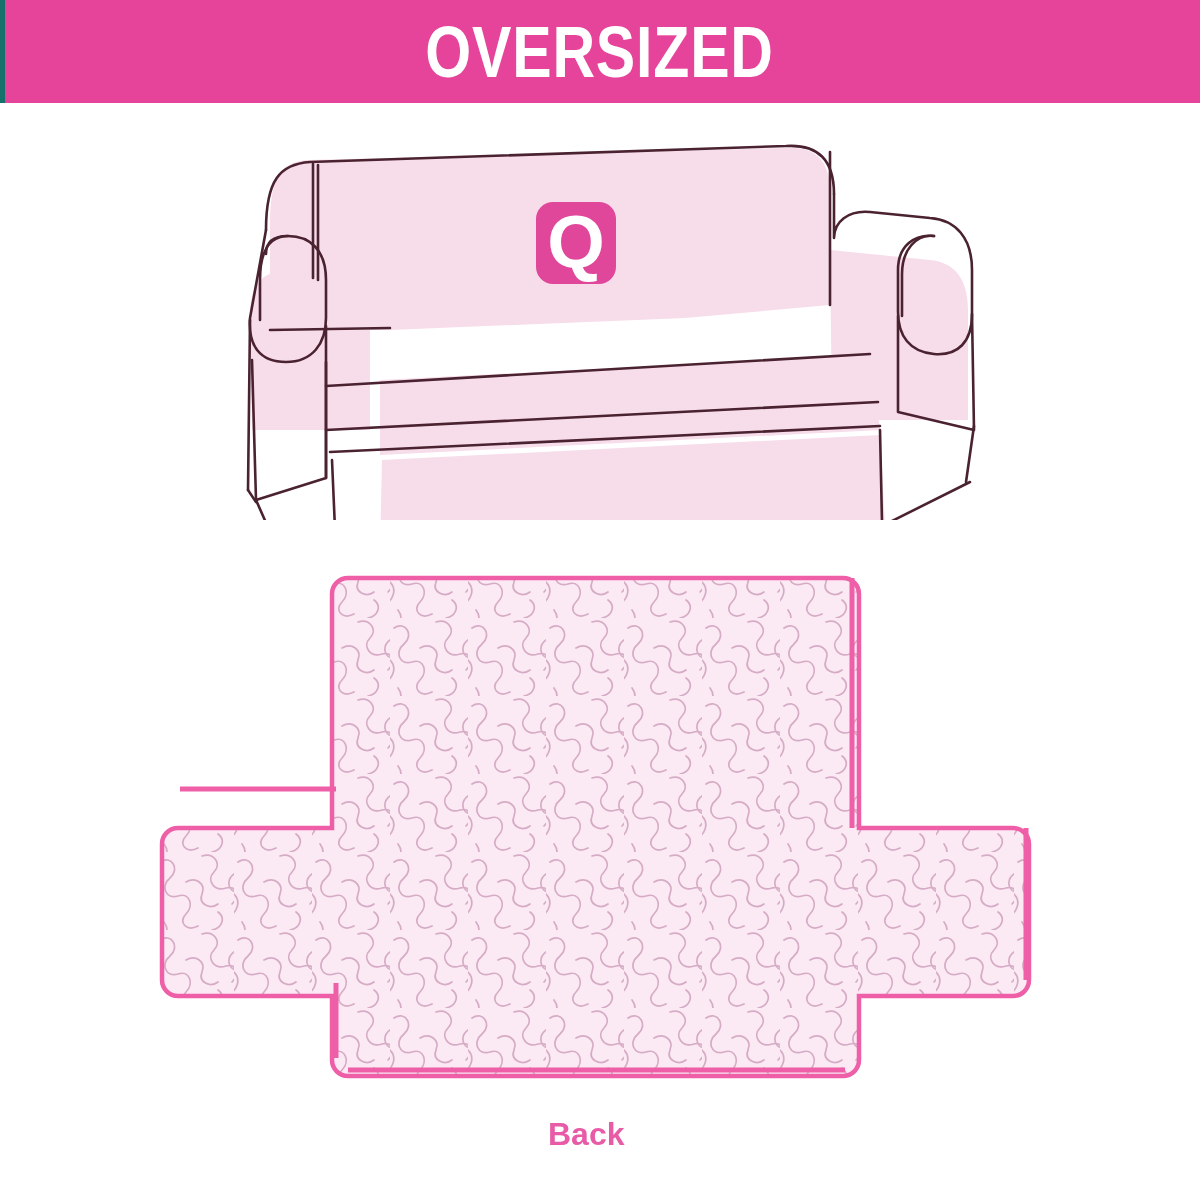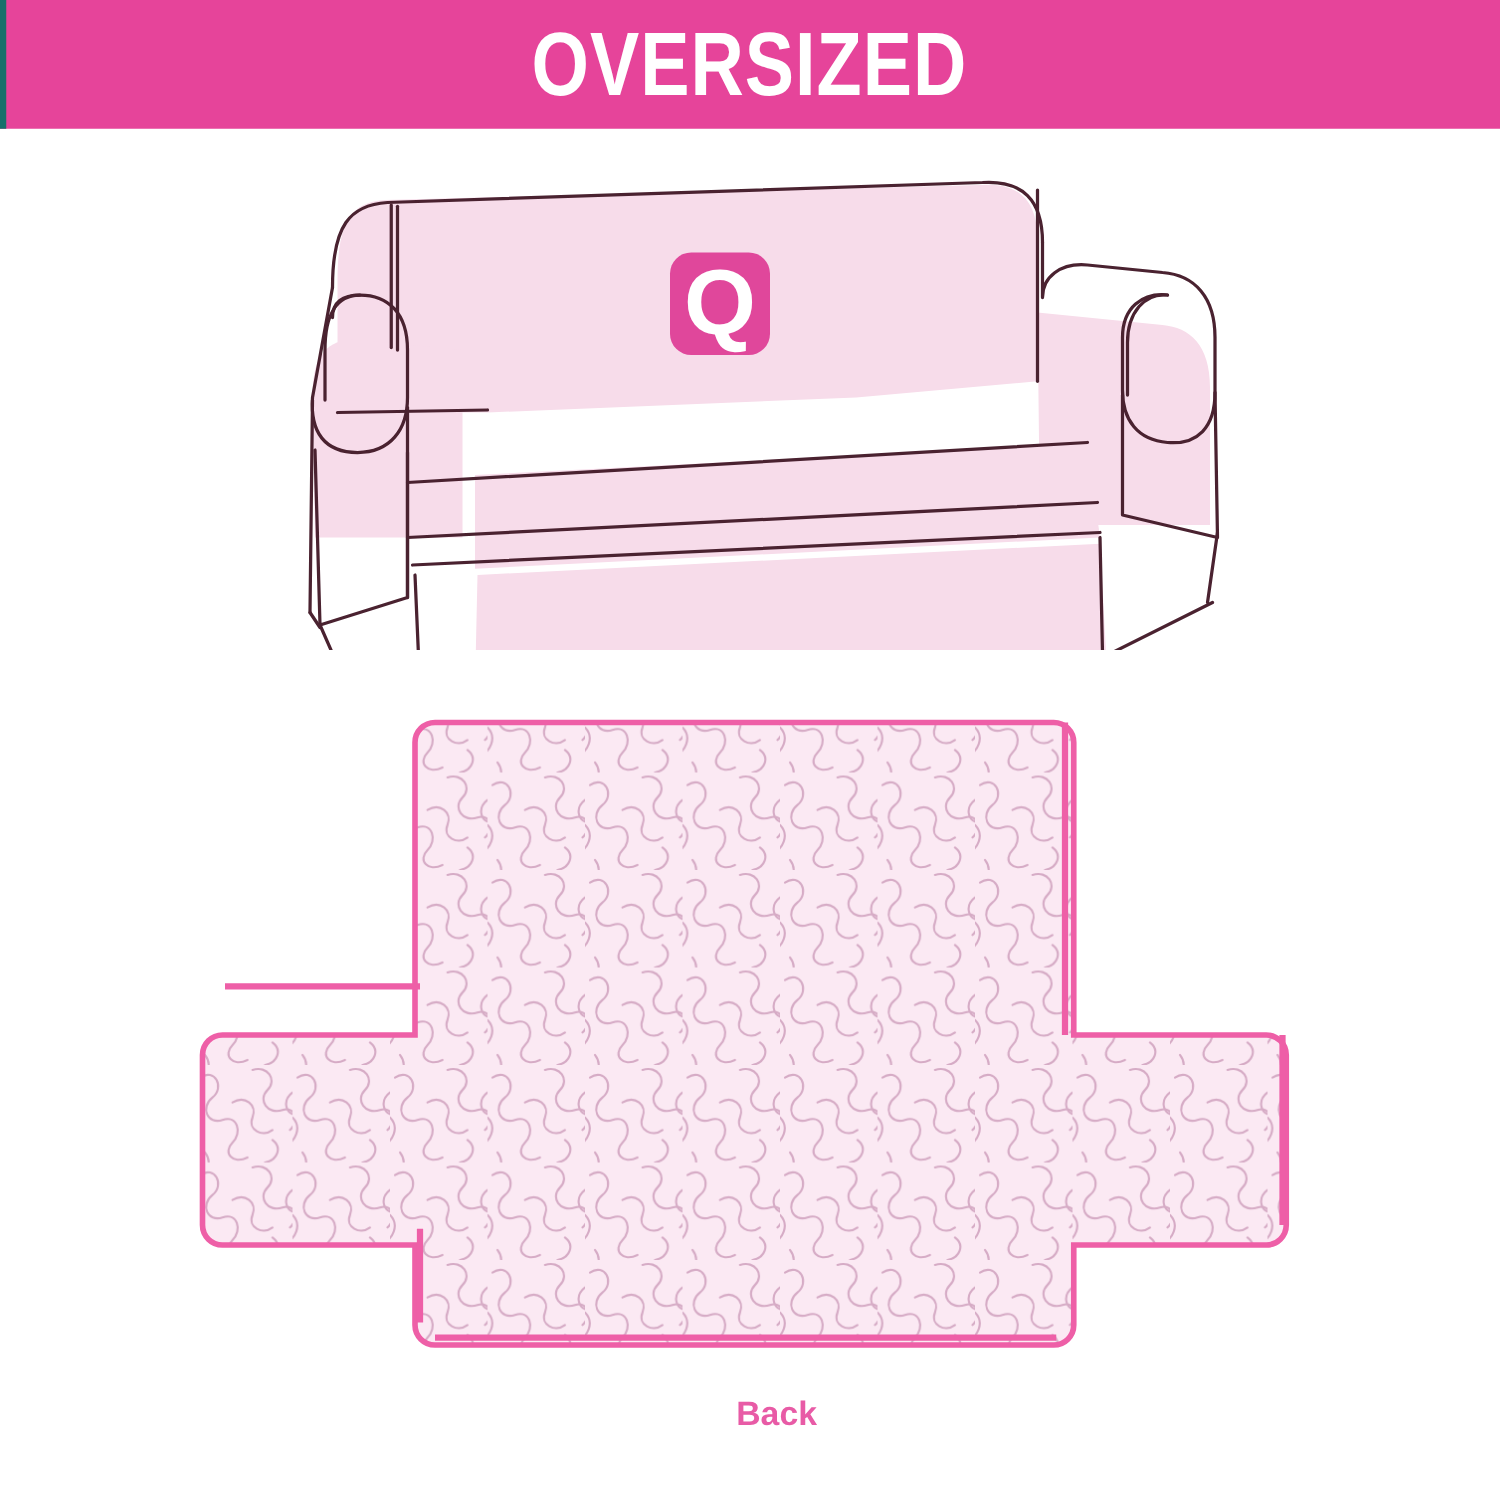--- a/index.html
+++ b/index.html
@@ -66,21 +66,21 @@
   
   .dlabel{
     position:absolute;
     color:#e85ba6;
     font-family:"Liberation Sans",sans-serif;
     font-weight:bold;
     line-height:1;
     user-select:none;
     white-space:nowrap;
   }
-  .lbl-back   {left:548px; top:578px; font-size:27px;margin-left:41px;}
+  .lbl-back   {left:548px; top:578px; font-size:32px;}
 </style>
 </head>
 <body>
 
 <div id="stage">
 
   <div class="banner">
     <div class="banner-edge"></div>
     <div class="banner-title">OVERSIZED</div>
   </div>

